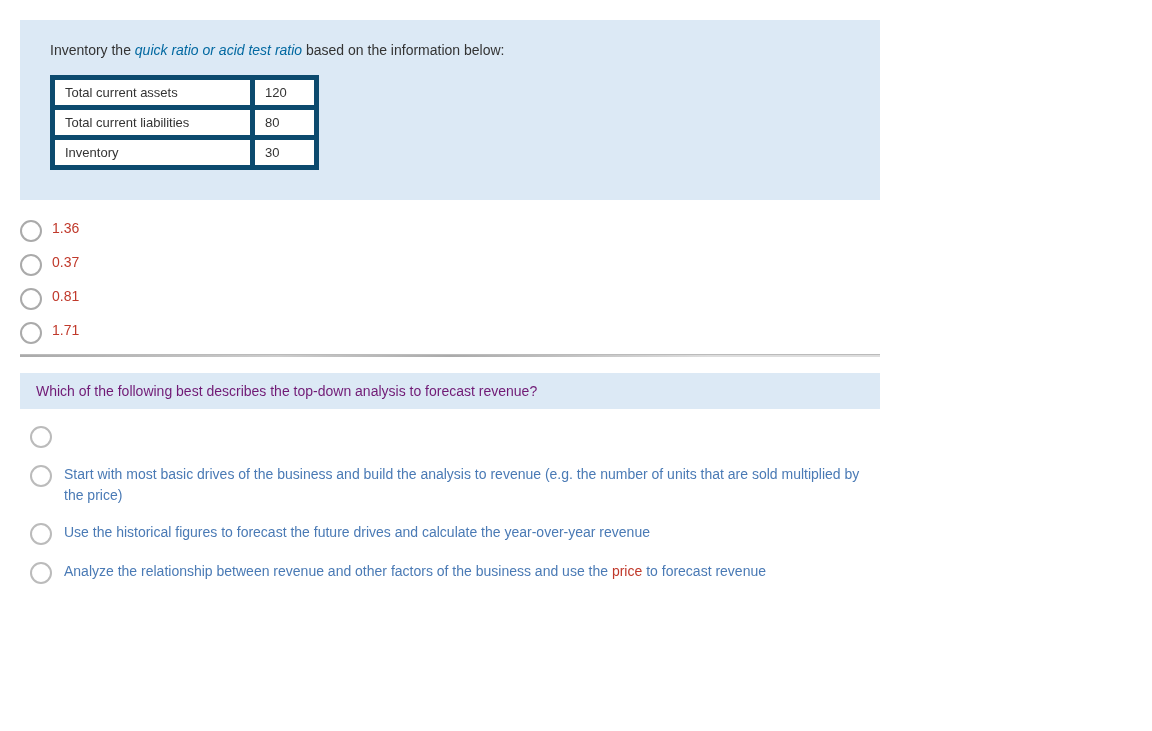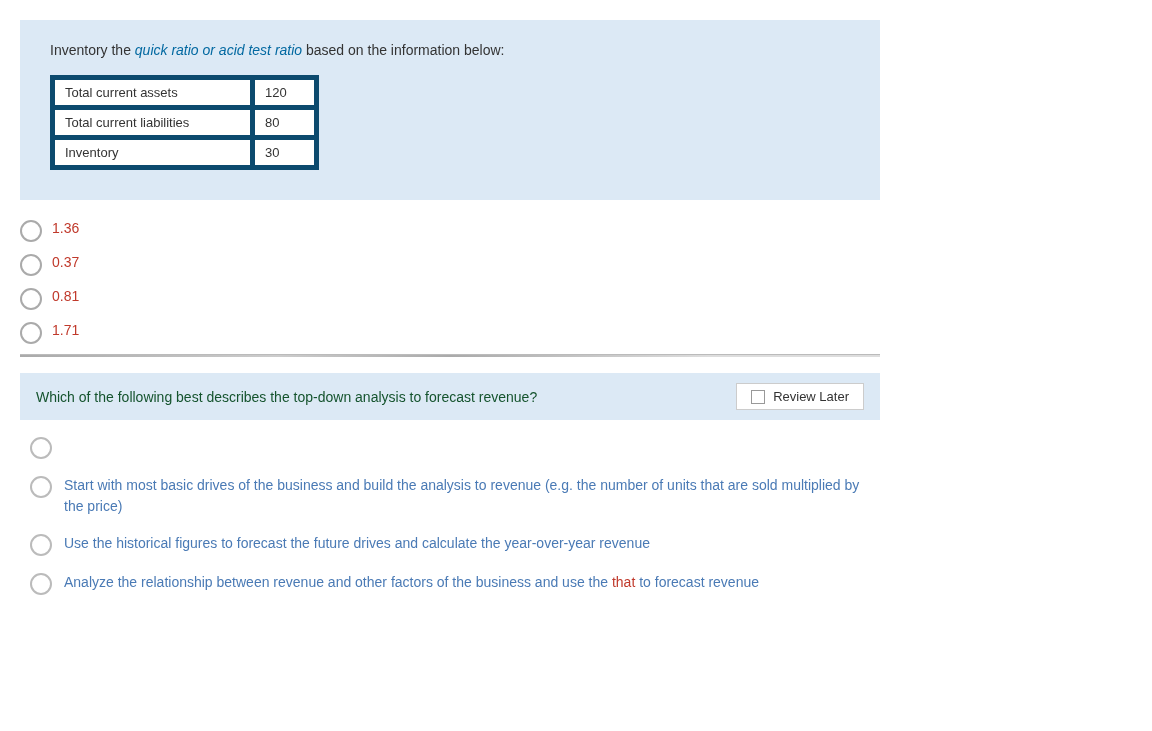--- a/index.html
+++ b/index.html
@@ -97,21 +97,21 @@
       display: flex;
       align-items: center;
       justify-content: space-between;
       background: #dce9f5;
       padding: 10px 16px;
       margin-bottom: 16px;
     }
 
     .question2-text {
       font-size: 14px;
-      color: #14532d;
+      color: #701a75;
     }
 
     .review-later-btn {
       display: flex;
       align-items: center;
       gap: 8px;
       background: #fff;
       border: 1px solid #ccc;
       padding: 5px 14px;
       font-size: 13px;
@@ -206,24 +206,20 @@
     <div class="option-item">
       <div class="radio-circle"></div>
       <span class="option-label">1.71</span>
     </div>
   </div>
 
   <div class="separator-bar"></div>
 
   <div class="question2-header">
     <span class="question2-text">Which of the following best describes the top-down analysis to forecast revenue?</span>
-    <button class="review-later-btn">
-      <div class="review-checkbox"></div>
-      <span>Review Later</span>
-    </button>
   </div>
 
   <div class="options-block2">
 
     <div class="option-item2">
       <div class="radio-circle2"></div>
     </div>
 
     <div class="option-item2">
       <div class="radio-circle2"></div>
@@ -235,19 +231,19 @@
     <div class="option-item2">
       <div class="radio-circle2"></div>
       <span class="option-label2">
         <span style="color:#4a7ab5;">Use the historical figures to forecast the future drives and calculate the year-over-year revenue</span>
       </span>
     </div>
 
     <div class="option-item2">
       <div class="radio-circle2"></div>
       <span class="option-label2">
-        <span style="color:#4a7ab5;">Analyze the relationship between revenue and other factors of the business and use the <span style="color:#c0392b;">that</span> to forecast revenue</span>
+        <span style="color:#4a7ab5;">Analyze the relationship between revenue and other factors of the business and use the <span style="color:#c0392b;">price</span> to forecast revenue</span>
       </span>
     </div>
 
   </div>
 
 </div>
 
 </body></html>

